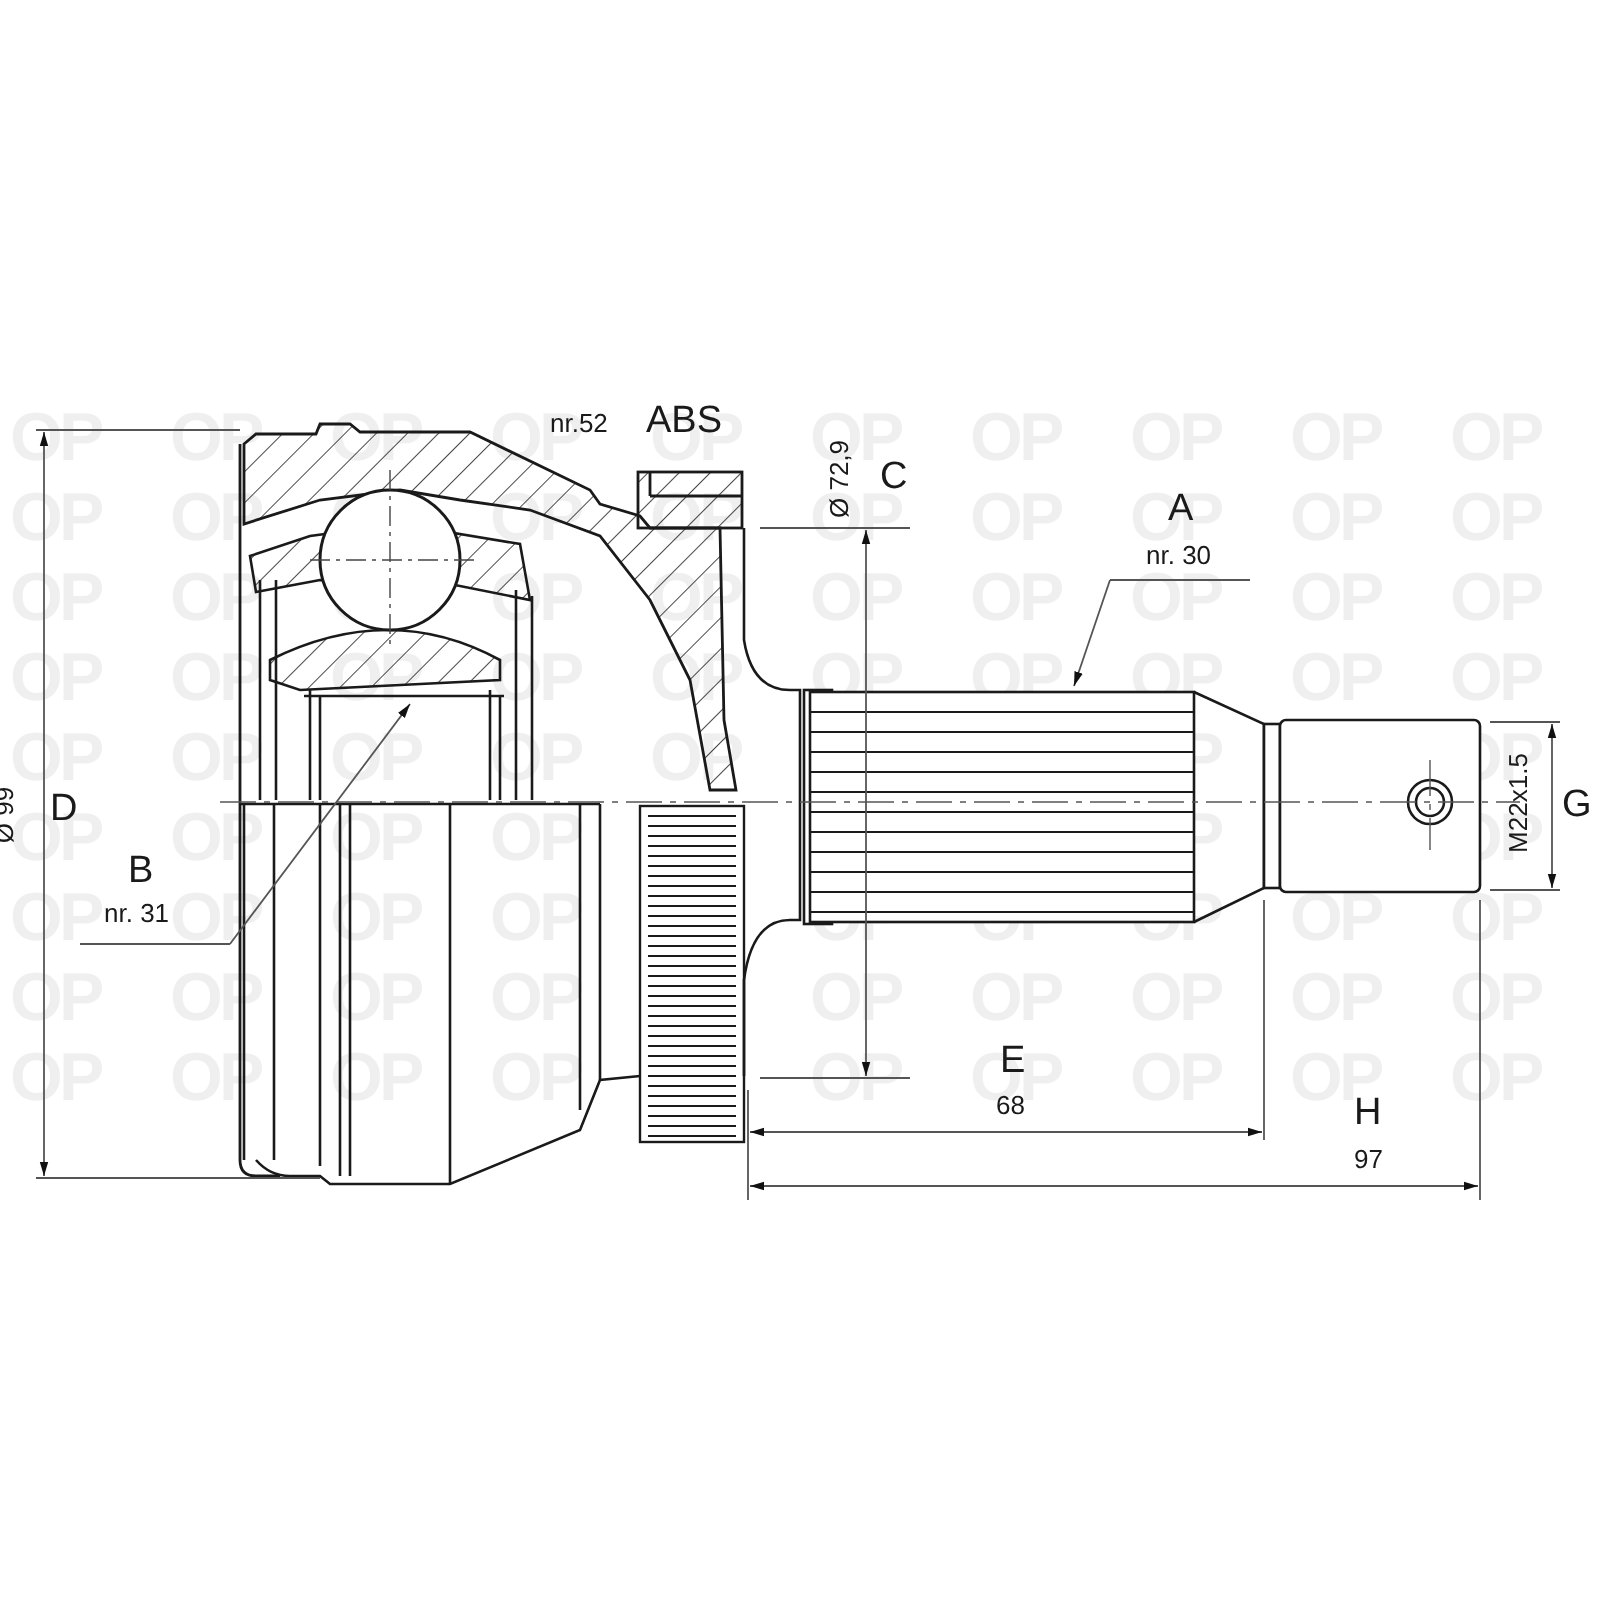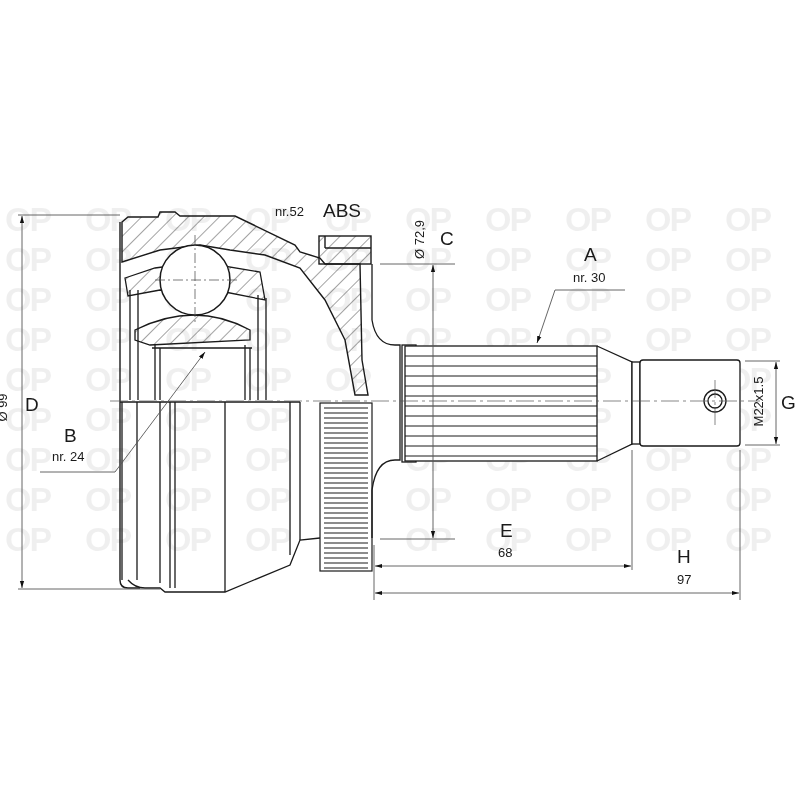--- a/index.html
+++ b/index.html
@@ -259,21 +259,21 @@
 <span class="lbl small vert" style="left:400px;top:232px;">Ø 72,9</span>
 <span class="lbl big" style="left:440px;top:228px;">C</span>
 
 <span class="lbl big" style="left:584px;top:244px;">A</span>
 <span class="lbl small" style="left:573px;top:270px;">nr. 30</span>
 
 <span class="lbl small vert" style="left:-12px;top:400px;">Ø 99</span>
 <span class="lbl big" style="left:25px;top:394px;">D</span>
 
 <span class="lbl big" style="left:64px;top:425px;">B</span>
-<span class="lbl small" style="left:52px;top:449px;">nr. 24</span>
+<span class="lbl small" style="left:52px;top:449px;">nr. 31</span>
 
 <span class="lbl big" style="left:500px;top:520px;">E</span>
 <span class="lbl small" style="left:498px;top:545px;">68</span>
 
 <span class="lbl big" style="left:677px;top:546px;">H</span>
 <span class="lbl small" style="left:677px;top:572px;text-align:right;">97</span>
 
 <span class="lbl small vert" style="left:734px;top:394px;">M22x1.5</span>
 <span class="lbl big" style="left:781px;top:392px;">G</span>
 

